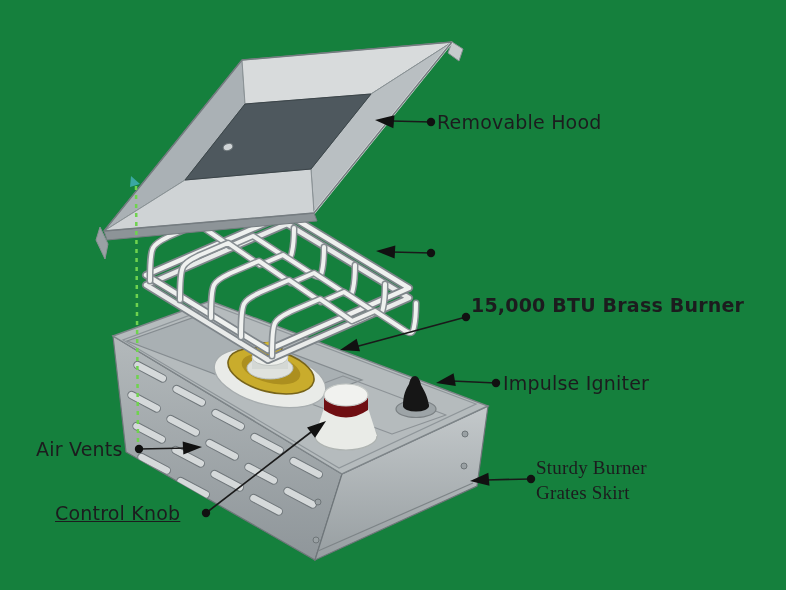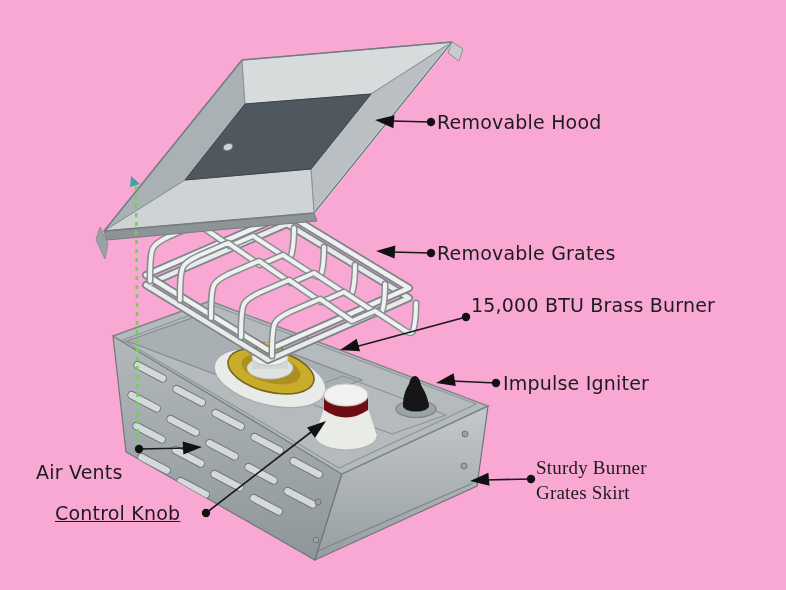--- a/index.html
+++ b/index.html
@@ -1,36 +1,36 @@
 <!DOCTYPE html>
 <html style="--label-text: #1c1c1e; --leader: #1a1a1a;"><head>
 <meta charset="utf-8">
 <style>
   :root{
     --label-text:#1c1c1e;
     --leader:#1a1a1a;
   }
   html,body{margin:0;padding:0;background:#ffffff;}
   .stage{
-    position:relative;width:786px;height:590px;background:#f9a8d4;overflow:hidden;
+    position:relative;width:786px;height:590px;background:#15803d;overflow:hidden;
     font-family:"DejaVu Sans","Liberation Sans",sans-serif;
   }
   .stage svg{position:absolute;left:0;top:0;}
   .lbl{
     position:absolute;font-size:19px;line-height:25px;color:var(--label-text);
     white-space:nowrap;letter-spacing:0.2px;
   }
   .lbl.two{line-height:26px;}
   .lbl .indent{padding-left:8px;}
   #lbl-hood{left:437px;top:110px;}
   #lbl-grates{left:437px;top:241px;}
-  #lbl-burner{left:463px;top:292px;}
+  #lbl-burner{left:463px;top:292px;font-weight:bold;}
   #lbl-igniter{left:503px;top:371px;}
   #lbl-skirt{left:536px;top:455px;line-height:25px;font-family:Liberation Serif, serif;}
-  #lbl-airvents{left:36px;top:437px;margin-top:23px;}
+  #lbl-airvents{left:36px;top:437px;}
   #lbl-knob{left:55px;top:501px;text-decoration:underline;}
 </style>
 </head>
 <body>
 
 <div class="stage">
 
 <svg width="786" height="590" viewBox="0 0 786 590">
   <defs>
     <linearGradient id="gLeft" x1="0" y1="0" x2="0" y2="1">
@@ -181,21 +181,20 @@
     <path d="M0,0 L19,-6.5 L19,6.5 Z" transform="translate(376,251) rotate(3)"></path>
     <path d="M0,0 L19,-6.5 L19,6.5 Z" transform="translate(340,350) rotate(-15)"></path>
     <path d="M0,0 L19,-6.5 L19,6.5 Z" transform="translate(436,383) rotate(-10)"></path>
     <path d="M0,0 L19,-6.5 L19,6.5 Z" transform="translate(470,481) rotate(-5)"></path>
     <path d="M0,0 L19,-6.5 L19,6.5 Z" transform="translate(202,447) rotate(177)"></path>
     <path d="M0,0 L19,-6.5 L19,6.5 Z" transform="translate(326,421) rotate(142)"></path>
   </g>
 </svg>
 
 <div class="lbl" id="lbl-hood">Removable Hood</div>
-<div class="lbl" id="lbl-grates">Removable Grates</div>
 <div class="lbl two" id="lbl-burner">
   <div class="indent">15,000 BTU Brass Burner</div>
 </div>
 <div class="lbl" id="lbl-igniter">Impulse Igniter</div>
 <div class="lbl" id="lbl-skirt">
   <div>Sturdy Burner</div>
   <div>Grates Skirt</div>
 </div>
 <div class="lbl" id="lbl-airvents">Air Vents</div>
 <div class="lbl" id="lbl-knob">Control Knob</div>

